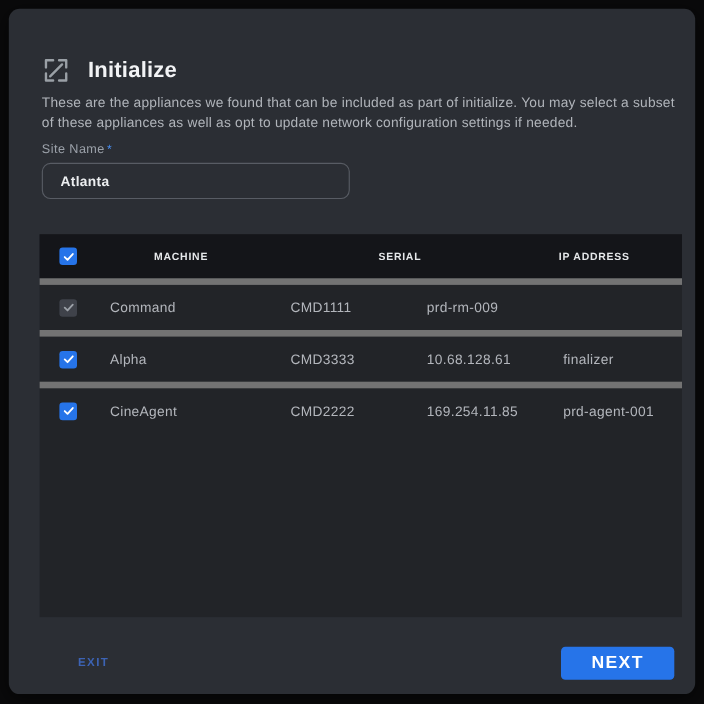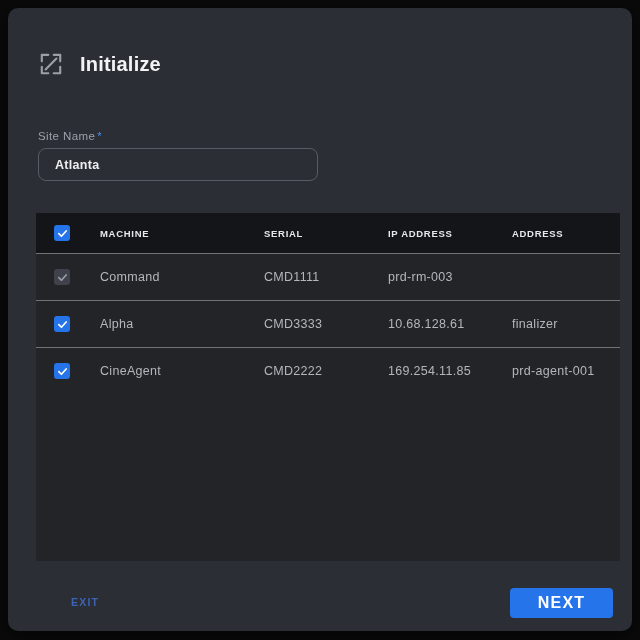--- a/index.html
+++ b/index.html
@@ -58,26 +58,27 @@
   .table {
     position: absolute; left: 28px; top: 205px;
     width: 584px; height: 348px;
     background: #222428;
   }
   .t-row {
     display: grid;
     grid-template-columns: 64px 164px 124px 124px 1fr;
     align-items: center;
     height: 47px;
-    border-top: 1px solid #737373;
+    border-top: 6px solid #737373;
   }
   .t-header {
     height: 40px;
     background: #141519;
     border-top: none;
+    gap: 40px;
   }
   .t-header .t-cell {
     color: #e6e8ea; font-size: 9.5px; font-weight: bold;
     letter-spacing: 0.7px;
   }
   .t-cell {
     color: #b3b6bc; font-size: 12.5px; letter-spacing: 0.3px;
   }
   .cb-cell { padding-left: 18px; }
   
@@ -120,20 +121,21 @@
     <svg class="app-icon" viewBox="0 0 24 24" fill="none" stroke="#9aa0a6" stroke-width="2" stroke-linecap="round" stroke-linejoin="round">
       <path d="M9.5 3.5 H3.5 V9.5"></path>
       <path d="M14.5 3.5 H20.5 V9.5"></path>
       <path d="M3.5 14.5 V20.5 H9.5"></path>
       <path d="M20.5 14.5 V20.5 H14.5"></path>
       <path d="M17 7 L7 17"></path>
     </svg>
     <div class="dlg-title">Initialize</div>
   </div>
 
+  <div class="dlg-desc">These are the appliances we found that can be included as part of initialize. You may select a subset of these appliances as well as opt to update network configuration settings if needed.</div>
 
   <div class="field-label"><span>Site Name</span><span class="req-star">*</span></div>
 
   <input class="site-input" type="text" value="Atlanta" style="">
 
   <div class="table">
 
     <div class="t-row t-header">
       <div class="t-cell cb-cell">
         <div class="checkbox">
@@ -151,21 +153,21 @@
     <div class="t-row">
       <div class="t-cell cb-cell">
         <div class="checkbox disabled">
           <svg viewBox="0 0 12 12" fill="none">
               <path d="M2 6.2 L4.8 9 L10 3.2" stroke="#9ba0a7" stroke-width="1.8" stroke-linecap="round" stroke-linejoin="round"></path>
             </svg>
         </div>
       </div>
       <div class="t-cell">Command</div>
       <div class="t-cell">CMD1111</div>
-      <div class="t-cell">prd-rm-003</div>
+      <div class="t-cell">prd-rm-009</div>
     </div>
 
     <div class="t-row">
       <div class="t-cell cb-cell">
         <div class="checkbox">
           <svg viewBox="0 0 12 12" fill="none">
               <path d="M2 6.2 L4.8 9 L10 3.2" stroke="#ffffff" stroke-width="1.8" stroke-linecap="round" stroke-linejoin="round"></path>
             </svg>
         </div>
       </div>

